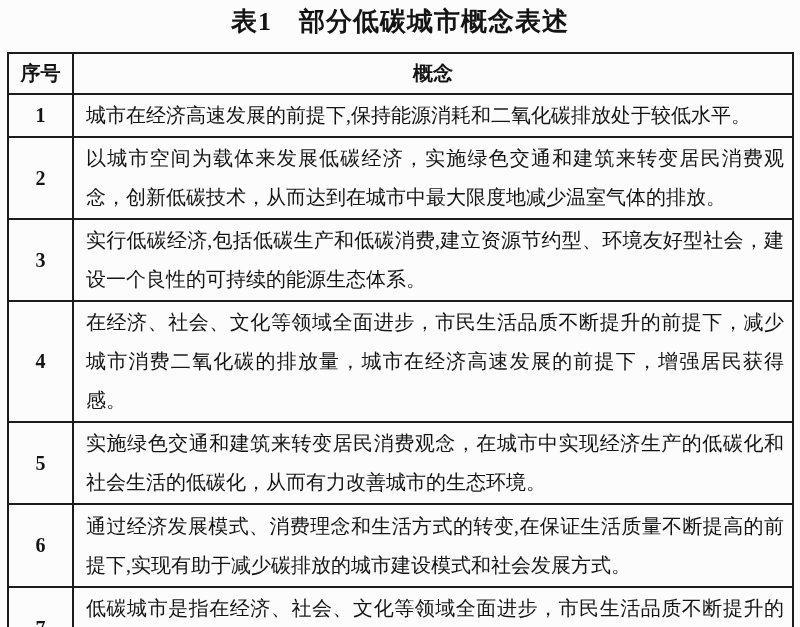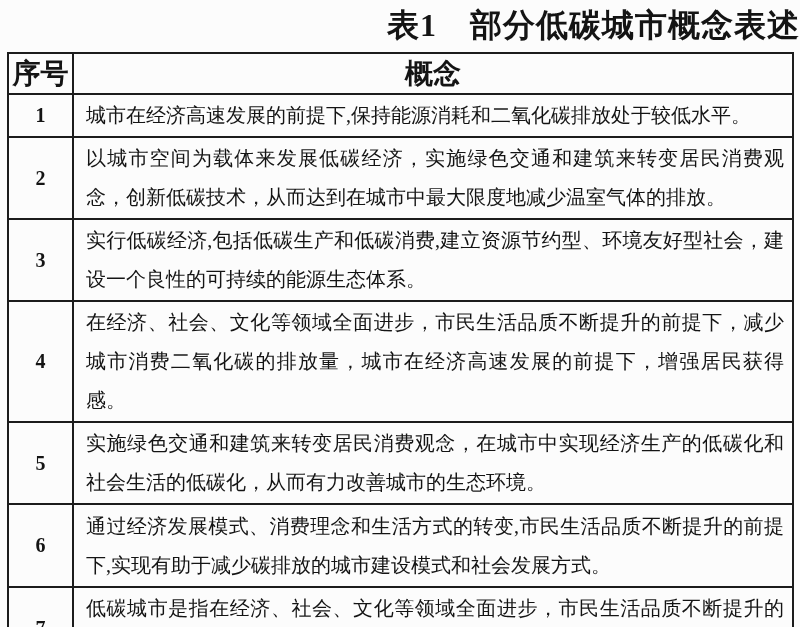--- a/index.html
+++ b/index.html
@@ -11,41 +11,41 @@
   html,body{
     width:800px;height:627px;
     background:var(--bg);
     overflow:hidden;
     font-family:"Liberation Serif","DejaVu Serif",serif;
     color:var(--text);
   }
   .doc-title{
     position:absolute;
     top:4px;left:0;width:800px;
-    text-align:right;
-    font-size:32px;
+    text-align:center;
+    font-size:26px;
     font-weight:bold;
     letter-spacing:1px;
   }
   table.concept-table{
     position:absolute;
     left:7px;top:52px;
     width:787px;
     border-collapse:collapse;
     table-layout:fixed;
     background:var(--bg);
   }
   table.concept-table th,
   table.concept-table td{
     border:2px solid var(--border);
     vertical-align:middle;
   }
   col.c-index{width:65px;}
   th{
-    font-size:28px;
+    font-size:20px;
     font-weight:bold;
     text-align:center;
   }
   tr.head-row{height:41px;}
   td.idx{
     text-align:center;
     font-weight:bold;
     font-size:20px;
   }
   td.concept{
@@ -93,20 +93,20 @@
     <tr class="h83">
       <td class="idx">4</td>
       <td class="concept">在经济、社会、文化等领域全面进步，市民生活品质不断提升的前提下，减少城市消费二氧化碳的排放量，城市在经济高速发展的前提下，增强居民获得感。</td>
     </tr>
     <tr class="h82">
       <td class="idx">5</td>
       <td class="concept">实施绿色交通和建筑来转变居民消费观念，在城市中实现经济生产的低碳化和社会生活的低碳化，从而有力改善城市的生态环境。</td>
     </tr>
     <tr class="h83">
       <td class="idx">6</td>
-      <td class="concept">通过经济发展模式、消费理念和生活方式的转变,市民生活品质不断提升的前提下,实现有助于减少碳排放的城市建设模式和社会发展方式。</td>
+      <td class="concept">通过经济发展模式、消费理念和生活方式的转变,在保证生活质量不断提高的前提下,实现有助于减少碳排放的城市建设模式和社会发展方式。</td>
     </tr>
     <tr class="h76">
       <td class="idx">7</td>
       <td class="concept">低碳城市是指在经济、社会、文化等领域全面进步，市民生活品质不断提升的前提下，减少城市消费二氧化碳排放量，实现可持续发展的宜居城市。</td>
     </tr>
   </tbody>
 </table>
 
 </body></html>

